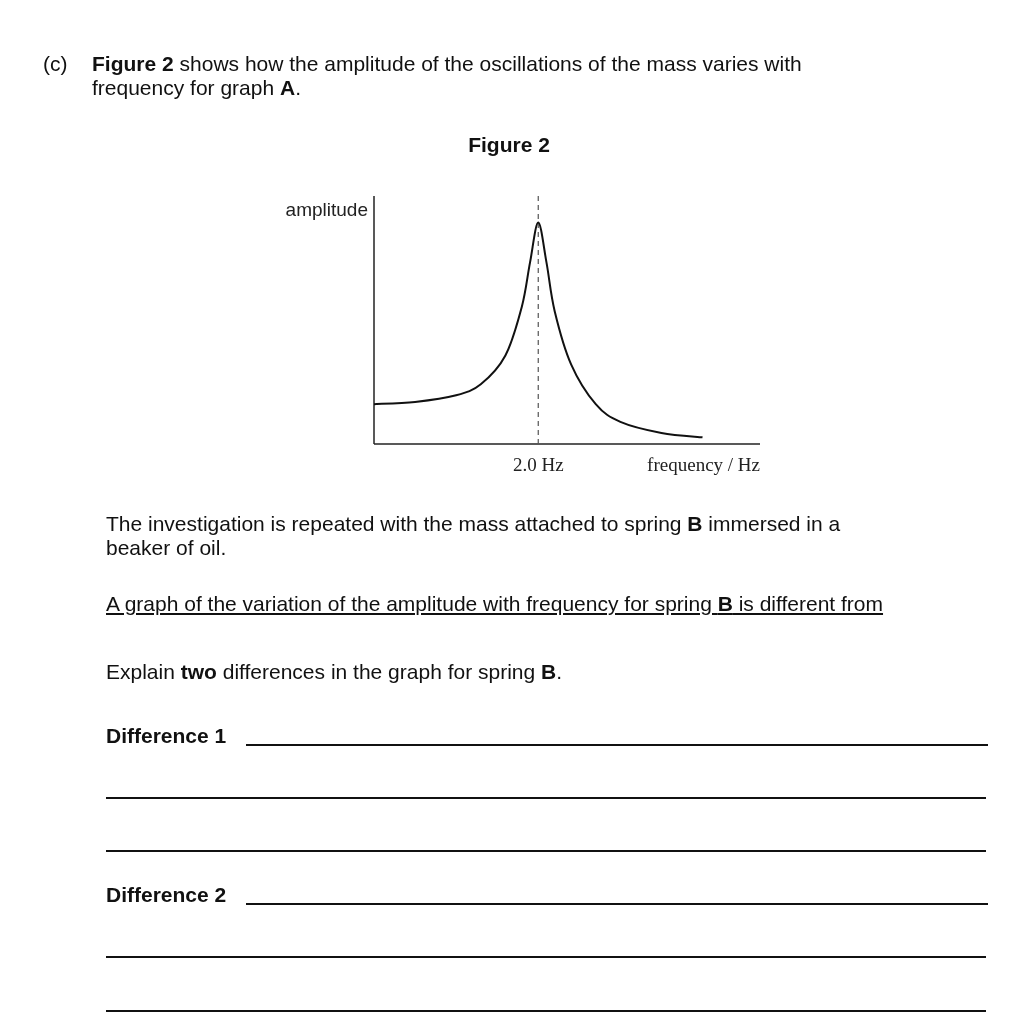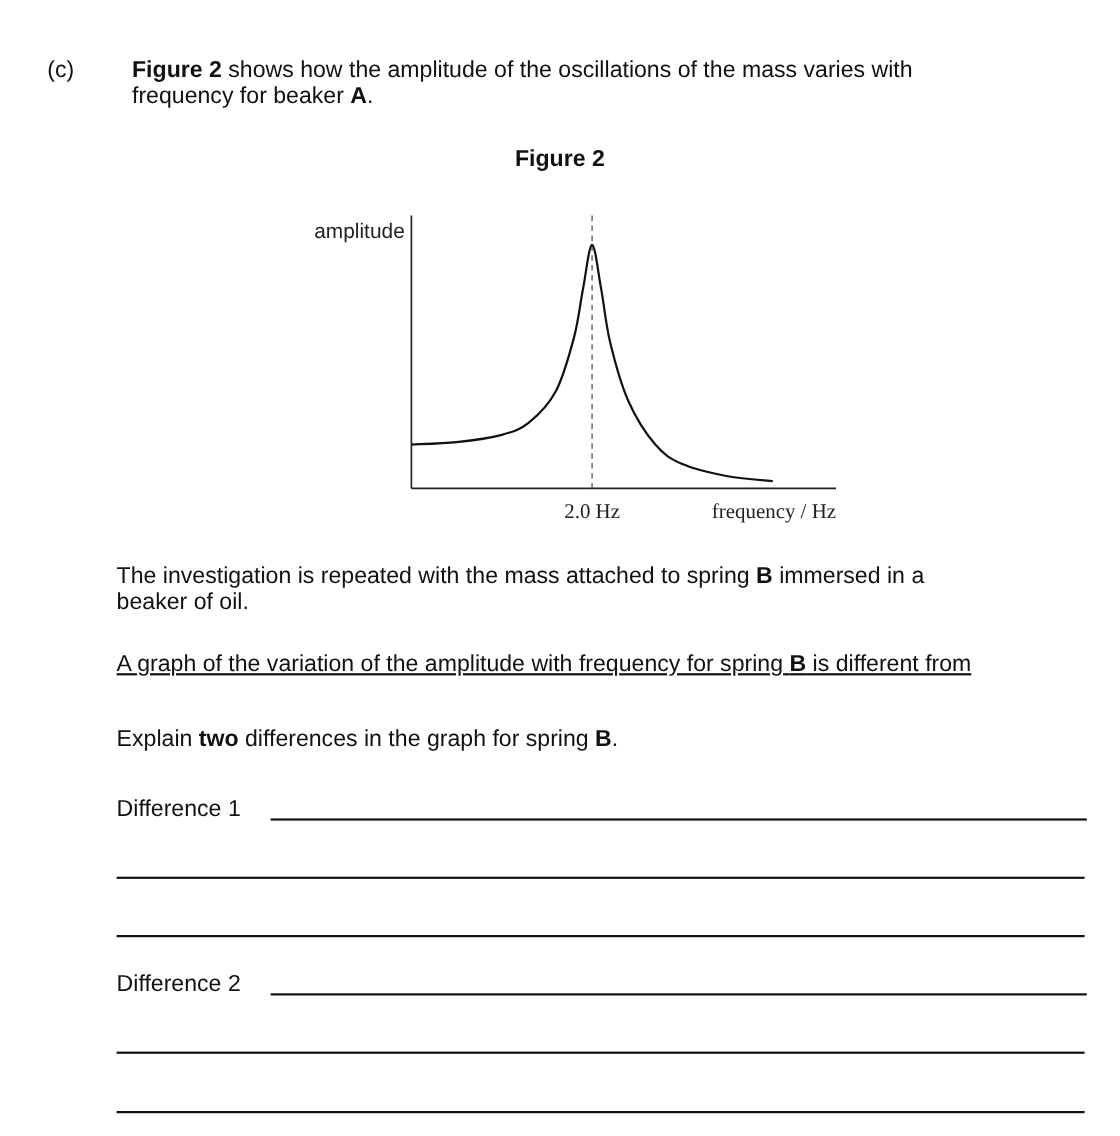--- a/index.html
+++ b/index.html
@@ -3,32 +3,32 @@
   <meta charset="utf-8">
   <style>
     html, body { margin: 0; padding: 0; background: #ffffff; }
     body { width: 1018px; height: 1033px; position: relative; overflow: hidden;
            font-family: "Liberation Sans", sans-serif; color: #111; font-size: 21px; }
     .abs { position: absolute; }
     .part { left: 43px; top: 52px; }
     .para { left: 106px; line-height: 24px; }
     b { font-weight: bold; }
     .fig-title { left: 0; width: 1018px; text-align: center; top: 133px; font-weight: bold; }
-    .ans-label { left: 106px; }
+    .ans-label { left: 106px; font-weight: bold; }
     .line { position: absolute; height: 0; border-top: 2px solid #111; }
     svg text { font-family: "Liberation Sans", sans-serif; }
   </style>
 </head>
 <body>
 
 <div class="abs part">(c)</div>
 
-<div class="abs para" style="left:120px; top:52px;">
+<div class="abs para" style="left:92px; top:52px;">
   <div><b>Figure 2</b><span> shows how the amplitude of the oscillations of the mass varies with</span></div>
-  <div><span>frequency for beaker </span><b>A</b><span>.</span></div>
+  <div><span>frequency for graph </span><b>A</b><span>.</span></div>
 </div>
 
 <div class="abs fig-title">Figure 2</div>
 
 <svg class="abs" style="left:0; top:0;" width="1018" height="500">
   <line id="y-axis" stroke="#222" stroke-width="1.5" x1="374" y1="196" x2="374" y2="444"></line>
   <line id="x-axis" stroke="#222" stroke-width="1.5" x1="374" y1="444" x2="760" y2="444"></line>
   <line id="res-line" stroke="#555" stroke-width="1.2" stroke-dasharray="5,4" x1="538.2553191489362" y1="196" x2="538.2553191489362" y2="444"></line>
   <path id="curve" fill="none" stroke="#111" stroke-width="2" d="M374,404.14285714285717 C380.8439716312057,403.7738095238095 401.3758865248227,403.4047619047619 415.06382978723406,401.92857142857144 C428.7517730496454,400.45238095238096 445.177304964539,398.23809523809524 456.1276595744681,395.2857142857143 C467.0780141843972,392.3333333333333 472.55319148936167,390.8571428571429 480.7659574468085,384.2142857142857 C488.97872340425533,377.57142857142856 498.5602836879433,368.34523809523813 505.40425531914894,355.42857142857144 C512.2482269503546,342.51190476190476 517.7234042553191,322.2142857142857 521.8297872340426,306.7142857142857 C525.936170212766,291.2142857142857 527.3049645390071,276.45238095238096 530.0425531914893,262.42857142857144 C532.7801418439716,248.40476190476193 535.517730496454,222.57142857142858 538.2553191489362,222.57142857142858 C540.9929078014185,222.57142857142858 543.7304964539007,247.66666666666669 546.468085106383,262.42857142857144 C549.2056737588653,277.1904761904762 550.5744680851064,294.16666666666663 554.6808510638298,311.1428571428571 C558.7872340425531,328.1190476190476 564.2624113475176,348.7857142857143 571.1063829787233,364.2857142857143 C577.950354609929,379.7857142857143 587.5319148936171,394.5476190476191 595.7446808510639,404.14285714285717 C603.9574468085107,413.73809523809524 609.4326241134752,417.0595238095238 620.3829787234042,421.85714285714283 C631.3333333333333,426.65476190476187 647.7588652482268,430.34523809523813 661.4468085106382,432.92857142857144 C675.1347517730496,435.51190476190476 695.6666666666666,436.6190476190476 702.5106382978723,437.35714285714283"></path>
   <text id="ylabel" font-size="19" text-anchor="end" fill="#222" x="368" y="216">amplitude</text>

